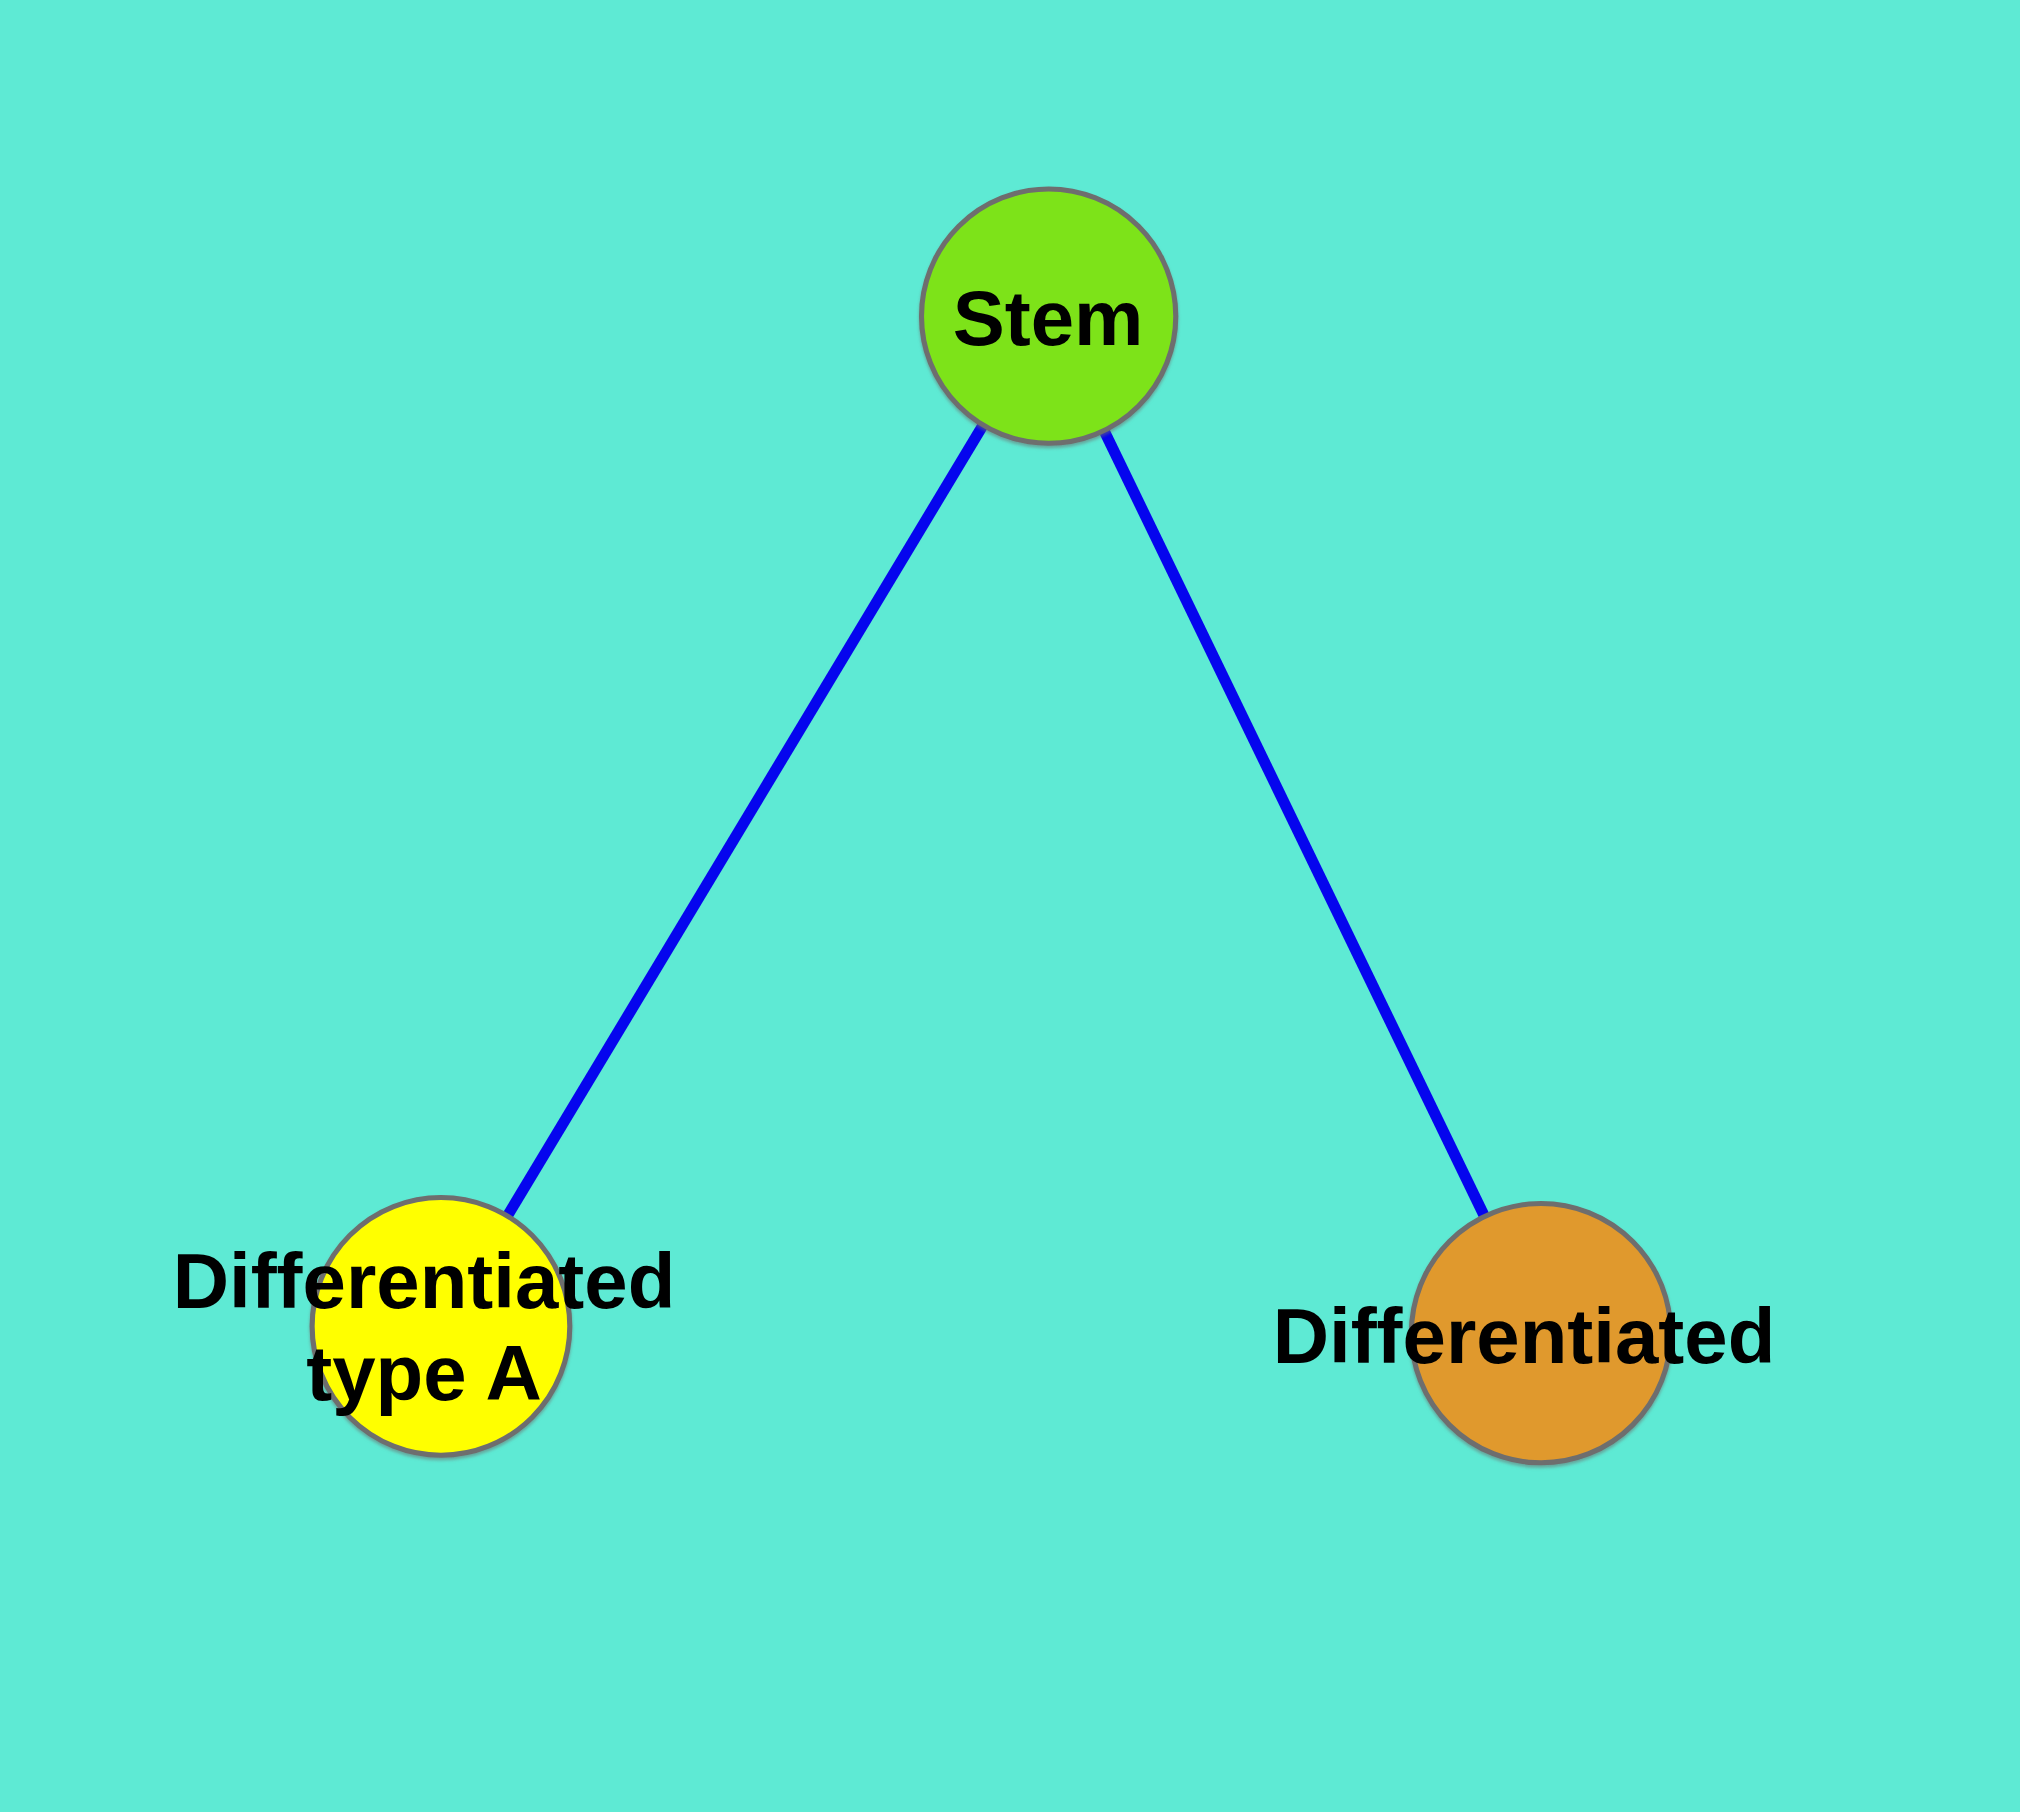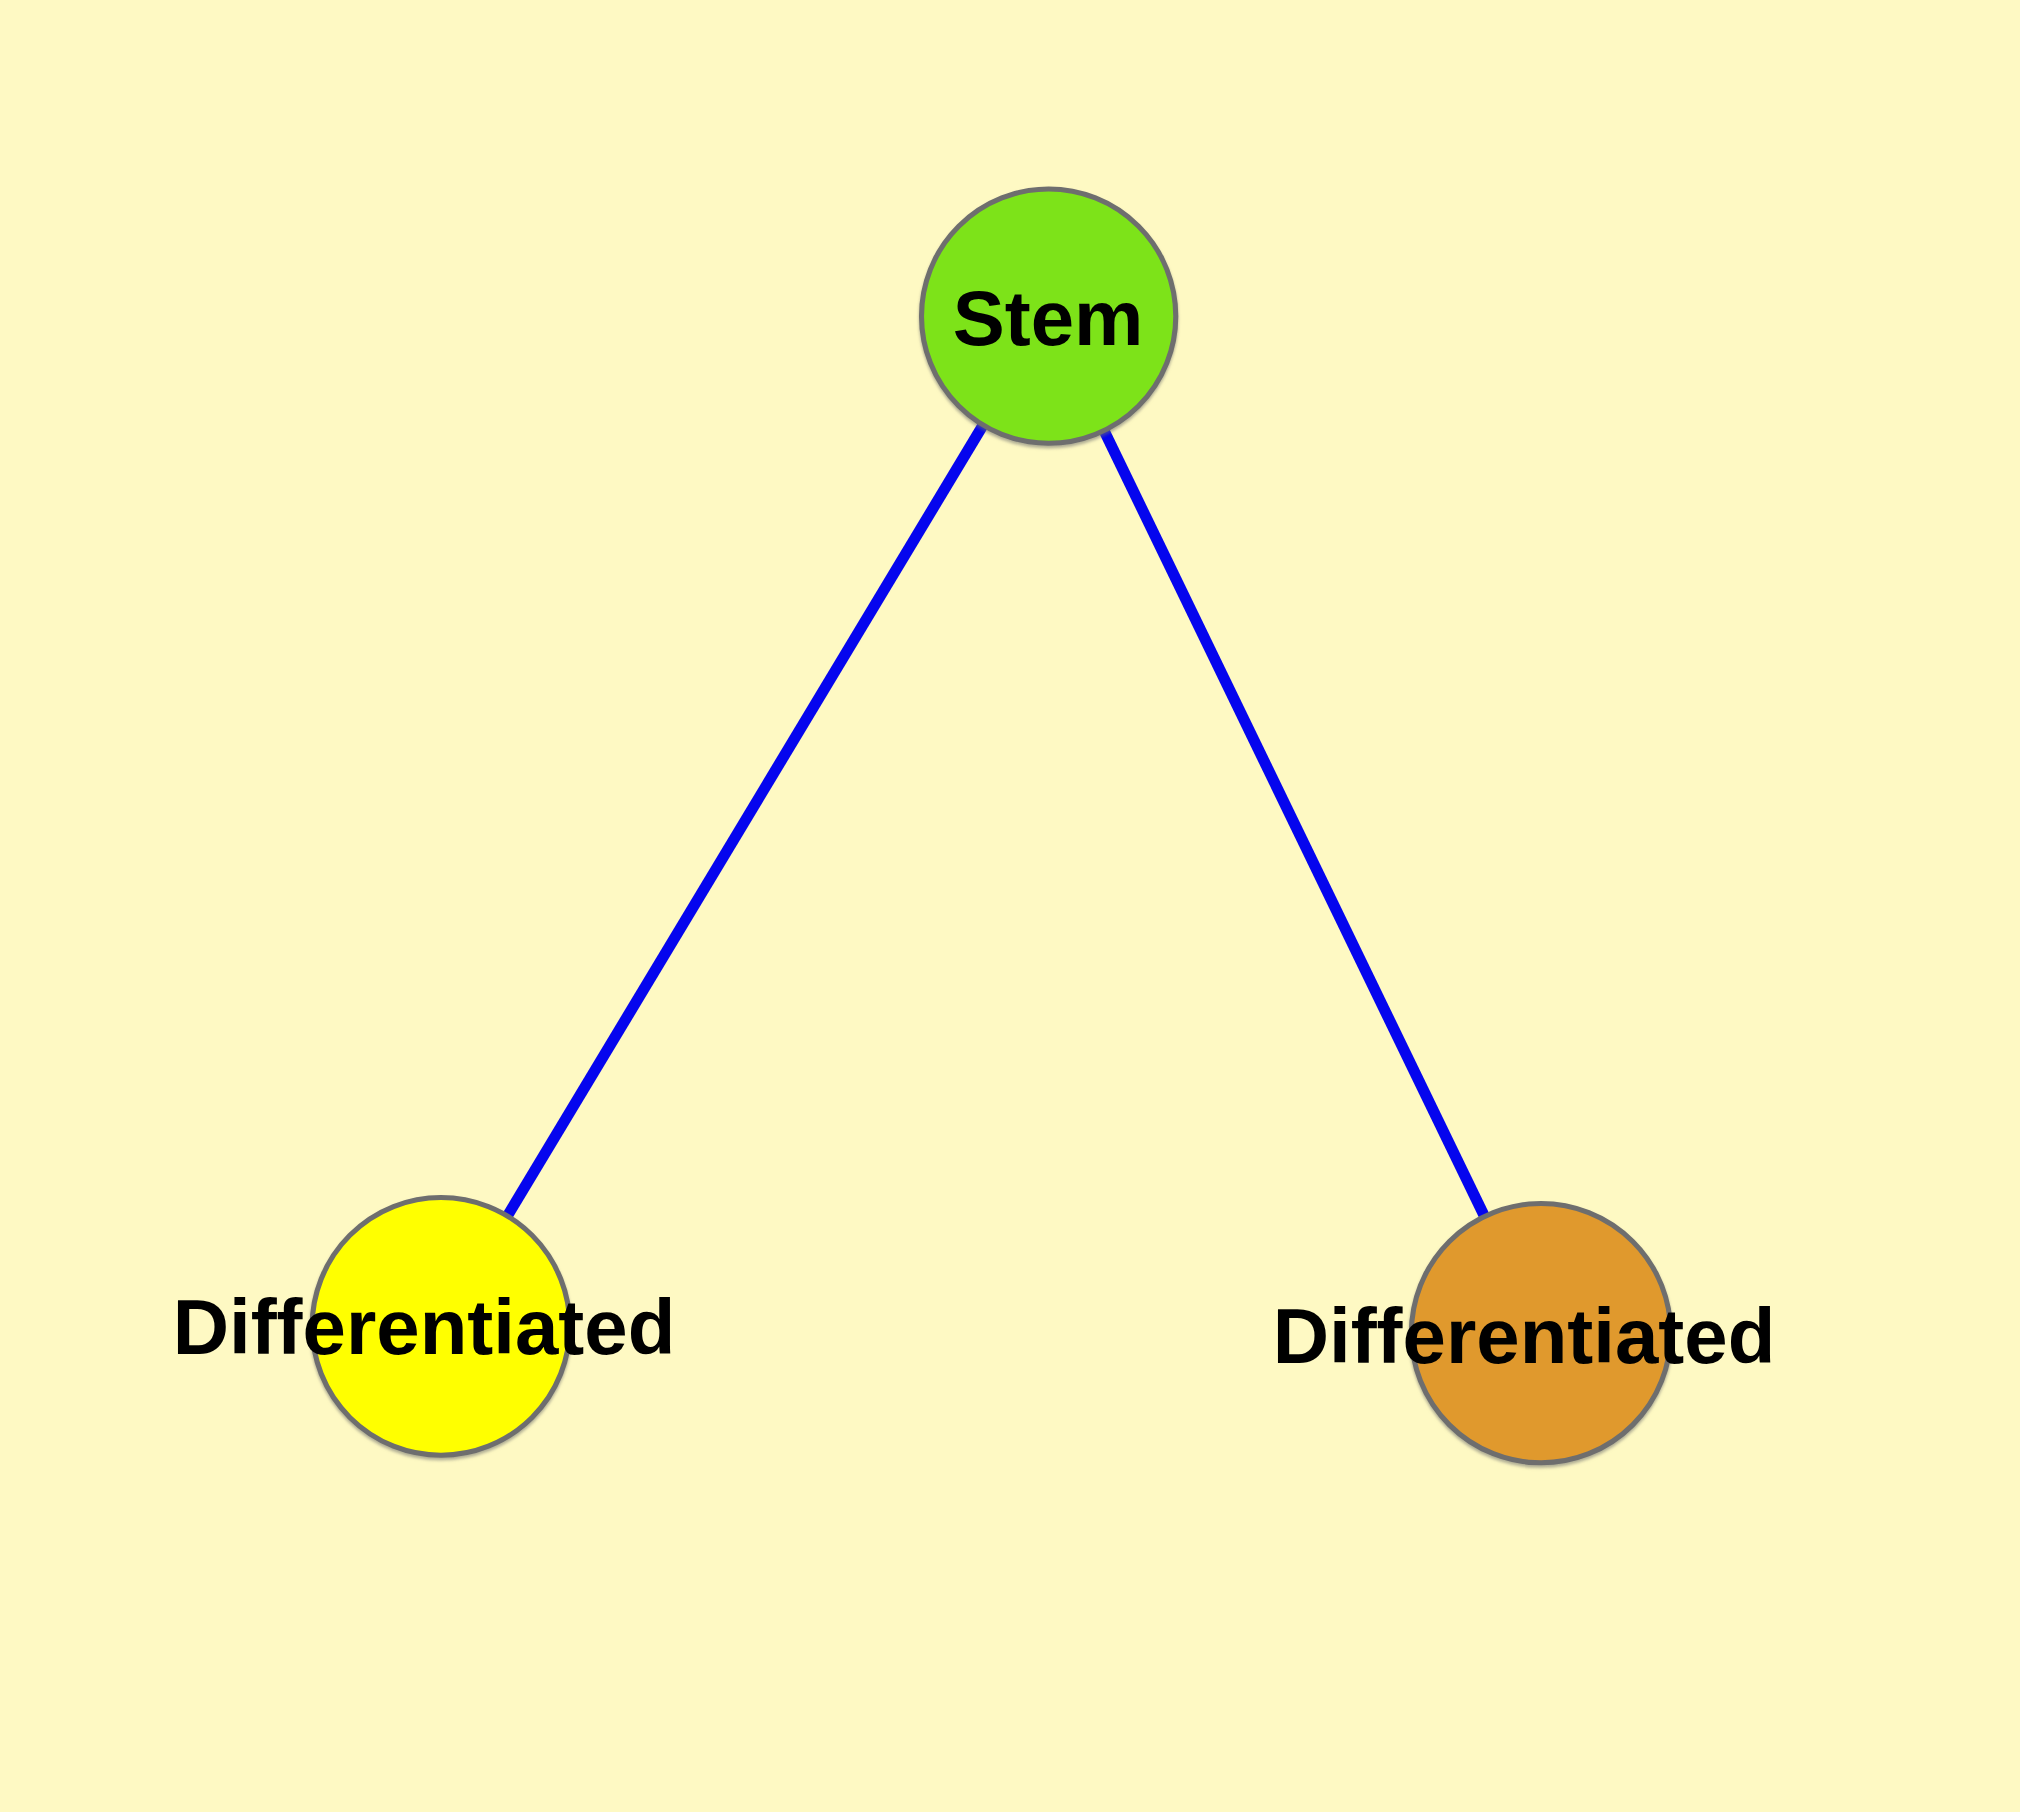--- a/index.html
+++ b/index.html
@@ -3,21 +3,21 @@
 <meta charset="utf-8">
 <style>
   html, body {
     margin: 0;
     padding: 0;
   }
   #canvas {
     position: relative;
     width: 2021px;
     height: 1812px;
-    background: #fef9c3;
+    background: #5eead4;
     overflow: hidden;
     font-family: "Liberation Sans", sans-serif;
   }
   #diagram-svg {
     position: absolute;
     left: 0;
     top: 0;
   }
   .edge {
     stroke-width: 13px;
@@ -56,20 +56,21 @@
     <circle class="node-circle" cx="520" cy="1565" r="152" fill="#FFFF00"></circle>
     <circle class="node-circle" cx="1818" cy="1573" r="153" fill="#E0992D"></circle>
   </svg>
 
   <div class="node-label" style="left:1048px; top:318px;">
     <span class="label-line">Stem</span>
   </div>
 
   <div class="node-label" style="left:424px; top:1327px;">
     <span class="label-line">Differentiated</span>
+    <span class="label-line">type A</span>
   </div>
 
   <div class="node-label" style="left:1524px; top:1336px;">
     <span class="label-line">Differentiated</span>
   </div>
 
 </div>
 
 
 </body></html>

